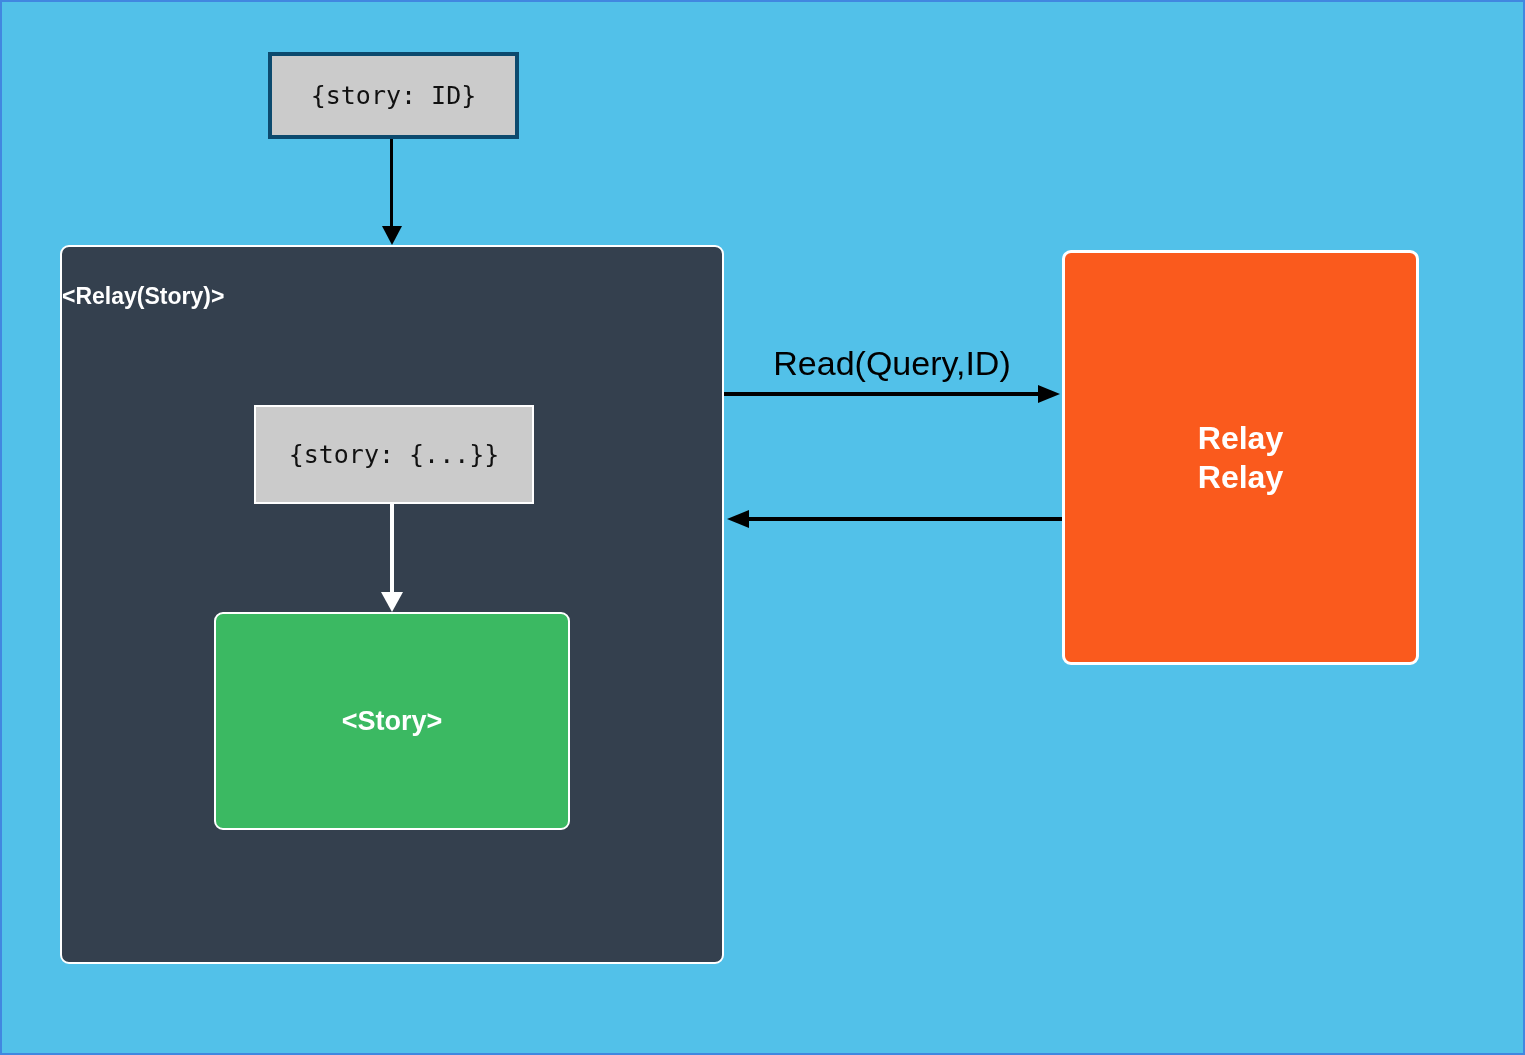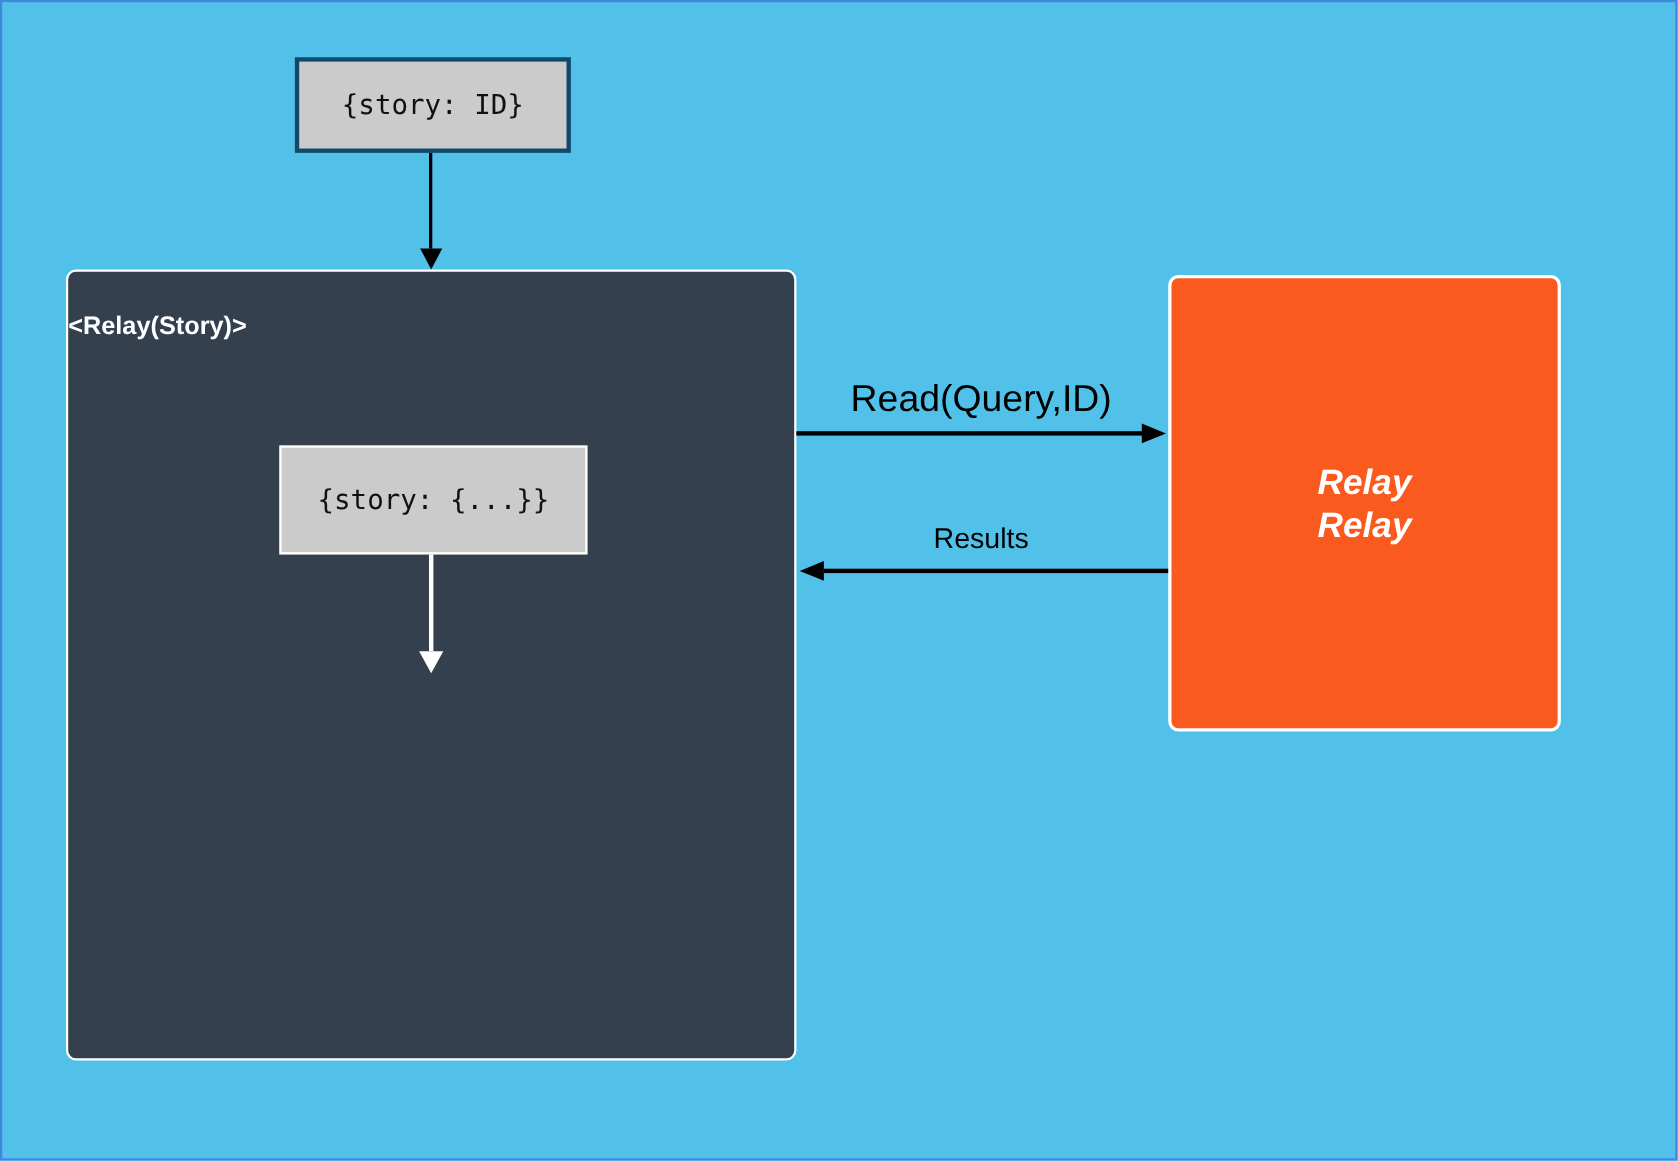--- a/index.html
+++ b/index.html
@@ -78,21 +78,20 @@
     display: flex;
     align-items: center;
     justify-content: center;
   }
   .store-title {
     color: #FFFFFF;
     font-size: 32px;
     font-weight: bold;
     line-height: 39px;
     text-align: left;
-    font-style: italic;
   }
 
   
   .vline { position: absolute; background: #000000; }
   .vline.white { background: #FFFFFF; }
   .hline { position: absolute; background: #000000; }
   .tri { position: absolute; width: 0; height: 0; }
 
   #arrow-input-line { left: 388px; top: 137px; width: 3px; height: 87px; }
   #arrow-input-head {
@@ -155,29 +154,31 @@
   <div id="relay-component-box"></div>
   <div id="relay-component-title">&lt;Relay(Story)&gt;</div>
 
   <div id="story-props-box" class="code-box inner">
     <span>{story: {...}}</span>
   </div>
 
   <div id="arrow-props-line" class="vline white"></div>
   <div id="arrow-props-head" class="tri"></div>
 
+  <div id="story-box">
+    <span>&lt;Story&gt;</span>
+  </div>
 
   <div id="relay-store-box">
     <div class="store-title">
       <div>Relay</div>
       <div>Relay</div>
     </div>
   </div>
 
   <div id="arrow-read-label">Read(Query,ID)</div>
   <div id="arrow-read-line" class="hline"></div>
   <div id="arrow-read-head" class="tri"></div>
 
-  <div id="arrow-results-label">Results</div>
   <div id="arrow-results-line" class="hline"></div>
   <div id="arrow-results-head" class="tri"></div>
 
 </div>
 
 </body></html>

